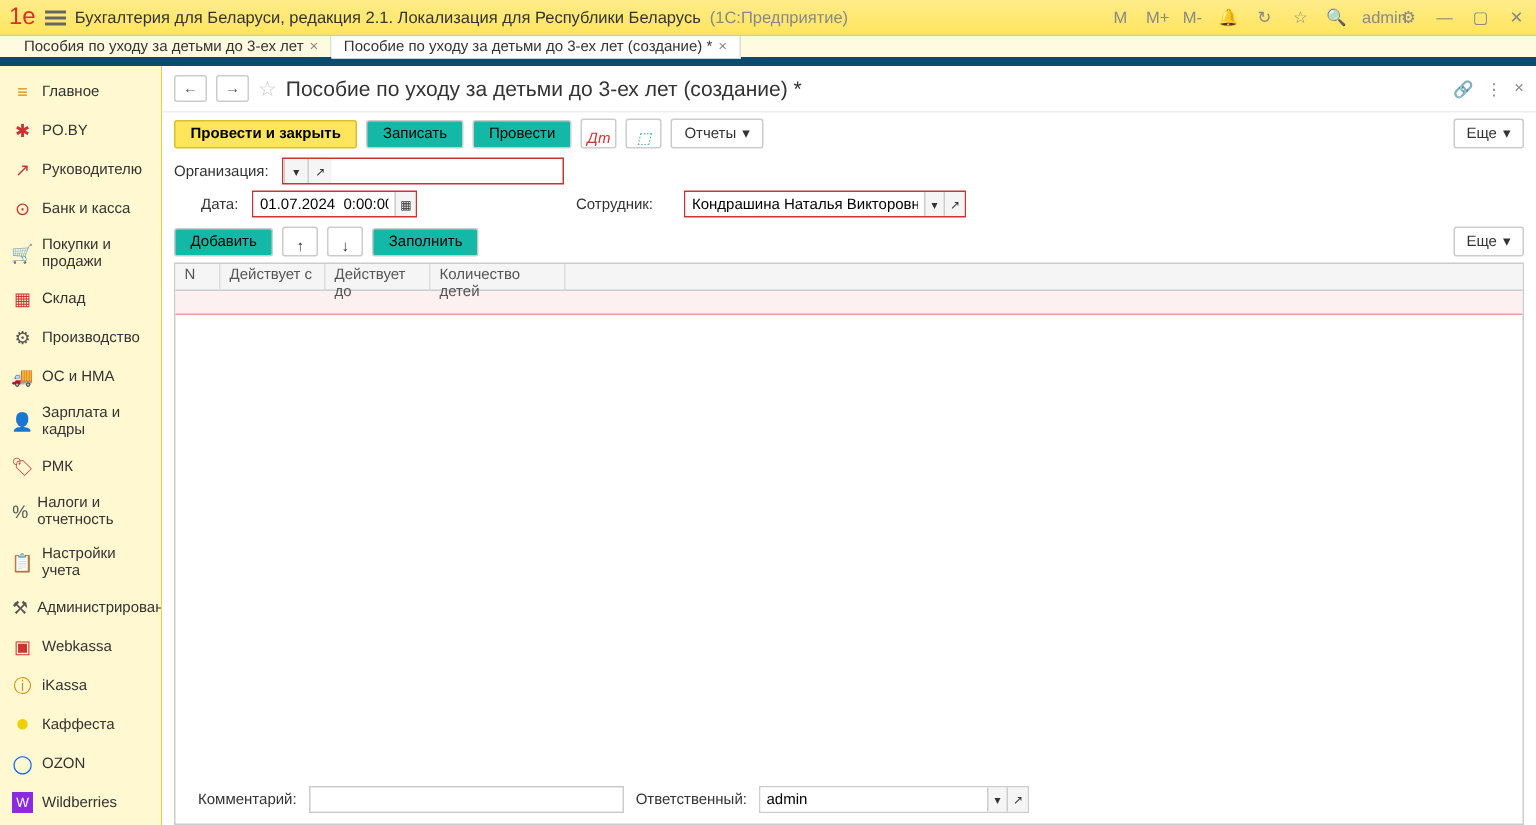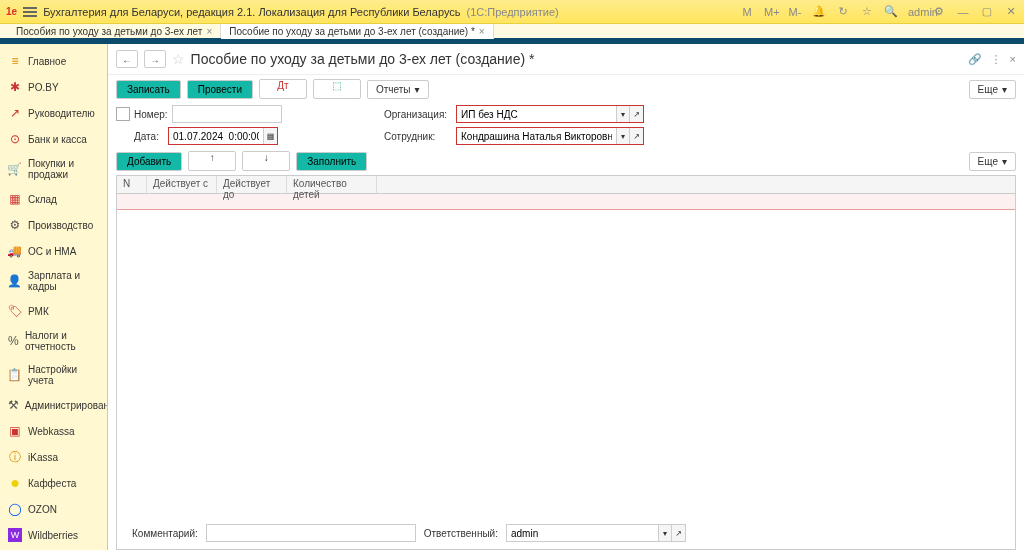--- a/index.html
+++ b/index.html
@@ -1,19 +1,19 @@
 <!DOCTYPE html>
 <html><head>
 <meta charset="utf-8">
 <style>
 * { box-sizing: border-box; margin: 0; padding: 0; }
 body { font-family: Arial, sans-serif; font-size: 11px; background: #fff; width: 1024px; height: 550px; overflow: hidden; color: #333; }
 
 .topbar { height: 24px; background: linear-gradient(#ffec8b, #ffe55c); border-bottom: 1px solid #e6d040; display: flex; align-items: center; padding: 0 6px; gap: 6px; }
-.logo-1c { color: #d9302a; font-weight: bold; font-size: 10px; }
+.logo-1c { color: #d9302a; font-weight: normal; font-size: 16px; }
 .burger { width: 14px; height: 10px; display: flex; flex-direction: column; justify-content: space-between; }
 .burger span { height: 2px; background: #666; }
 .app-title { font-size: 11px; color: #333; }
 .app-sub { color: #888; font-size: 11px; }
 .topbar-right { margin-left: auto; display: flex; align-items: center; gap: 10px; color: #888; }
 .topbar-right .ico { width: 14px; text-align: center; cursor: pointer; }
 
 .tabstrip { height: 20px; background: #fffbe0; border-bottom: 6px solid #0c4a6e; display: flex; padding-left: 8px; }
 .tab { padding: 2px 8px; font-size: 10px; border-right: 1px solid #ddd; display: flex; align-items: center; gap: 4px; }
 .tab.active { background: #fff; border-bottom: 1px solid #fff; margin-bottom: -1px; }
@@ -27,21 +27,21 @@
 .main { flex: 1; display: flex; flex-direction: column; position: relative; }
 .main-header { display: flex; align-items: center; gap: 6px; padding: 6px 8px; border-bottom: 1px solid #eee; }
 .nav-btn { width: 22px; height: 18px; border: 1px solid #ccc; background: #fff; border-radius: 2px; display: flex; align-items: center; justify-content: center; cursor: pointer; font-size: 10px; color: #555; }
 .star { color: #ccc; font-size: 14px; cursor: pointer; }
 .page-title { font-size: 14px; font-weight: normal; color: #333; }
 .header-right { margin-left: auto; display: flex; gap: 8px; color: #888; }
 
 .toolbar { display: flex; align-items: center; gap: 6px; padding: 4px 8px; }
 .btn { border: 1px solid #ccc; background: #14b8a6; padding: 3px 10px; font-size: 10px; border-radius: 2px; cursor: pointer; }
 .btn.primary { background: #ffe55c; border-color: #d9c030; font-weight: bold; }
-.icon-btn { width: 48px; height: 20px; border: 1px solid #ccc; background: #fff; border-radius: 2px; display: flex; align-items: flex-start; justify-content: center; cursor: pointer; font-size: 10px; }
+.icon-btn { width: 24px; height: 20px; border: 1px solid #ccc; background: #fff; border-radius: 2px; display: flex; align-items: flex-end; justify-content: center; cursor: pointer; font-size: 10px; font-style: italic; }
 .dropdown-btn { border: 1px solid #ccc; background: #fff; padding: 3px 8px; font-size: 10px; border-radius: 2px; cursor: pointer; display: flex; align-items: center; gap: 4px; }
 .more-btn { margin-left: auto; }
 
 .form-row { display: flex; align-items: center; padding: 2px 8px; gap: 8px; }
 .form-left { display: flex; align-items: center; gap: 4px; width: 260px; }
 .form-right { display: flex; align-items: center; gap: 4px; flex: 1; }
 .field-label { font-size: 10px; color: #333; min-width: 60px; }
 .field-label.narrow { min-width: 30px; }
 .input-wrap { display: flex; border: 1px solid #ccc; height: 18px; flex: 1; }
 .input-wrap.red { border: 1px solid #cc3333; }
@@ -183,50 +183,43 @@
       <span class="star">☆</span>
       <span class="page-title">Пособие по уходу за детьми до 3-ех лет (создание) *</span>
       <div class="header-right">
         <span>🔗</span>
         <span>⋮</span>
         <span>×</span>
       </div>
     </div>
 
     <div class="toolbar">
+      <button class="btn primary">Провести и закрыть</button>
       <button class="btn">Записать</button>
       <button class="btn">Провести</button>
       <div class="icon-btn">
           <span style="color:#cc3333">Дт</span>
         </div>
       <div class="icon-btn">
           <span style="color:#2a7">⬚</span>
         </div>
       <div class="dropdown-btn">
           <span>Отчеты</span>
           <span>▾</span>
         </div>
       <div class="dropdown-btn more-btn">
           <span>Еще</span>
           <span>▾</span>
         </div>
     </div>
 
     <div class="form-row">
-      <div class="form-left">
-        <span class="checkbox-sq"></span>
-        <span class="field-label narrow">Номер:</span>
-        <div class="input-wrap" style="width:110px;flex:none">
-          <input value="" style="">
-        </div>
-      </div>
       <div class="form-right" style="max-width:260px">
         <span class="field-label" style="min-width:68px">Организация:</span>
         <div class="input-wrap red">
-          <input value="ИП без НДС" style="">
           <span class="input-btn">▾</span>
           <span class="input-btn">↗</span>
         </div>
       </div>
     </div>
 
     <div class="form-row">
       <div class="form-left">
         <span style="width:14px"></span>
         <span class="field-label narrow">Дата:</span>

